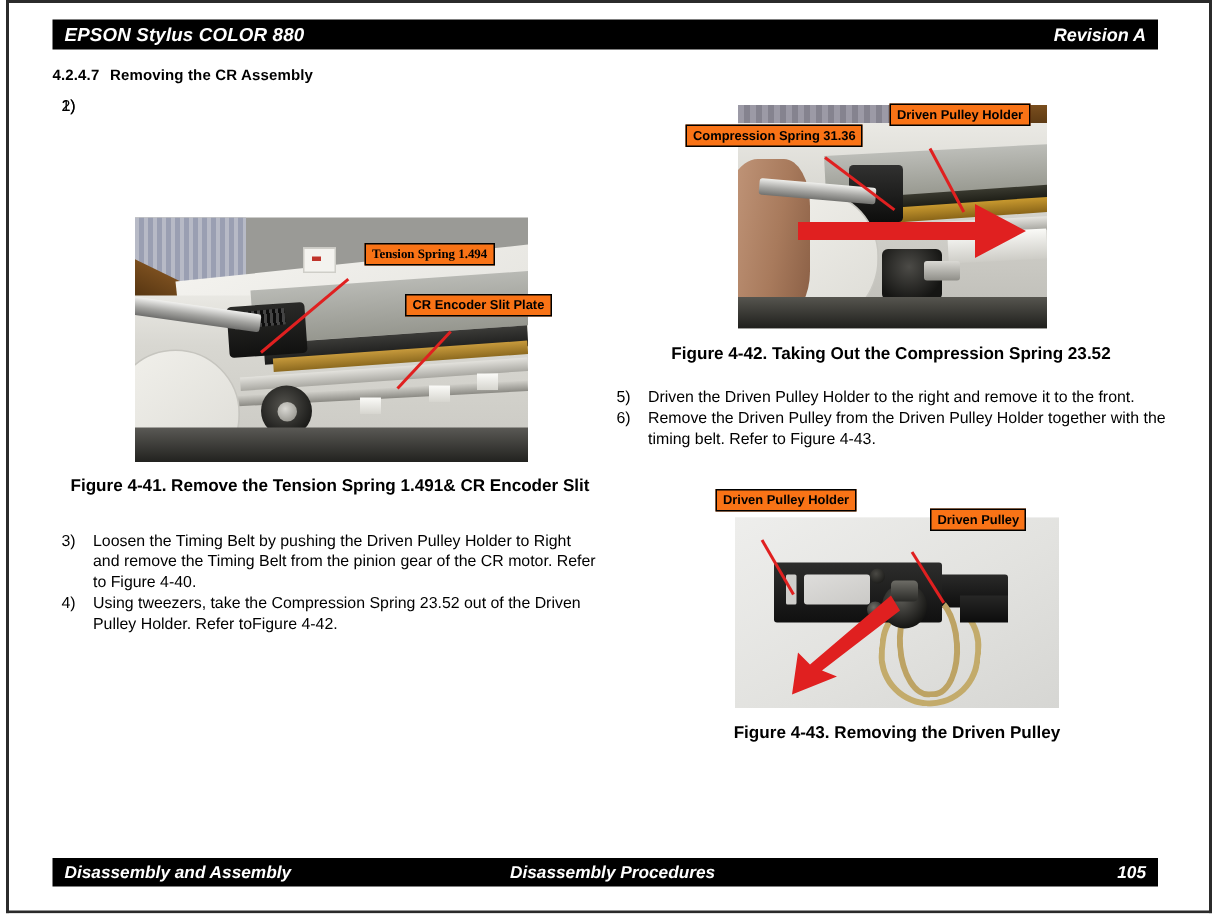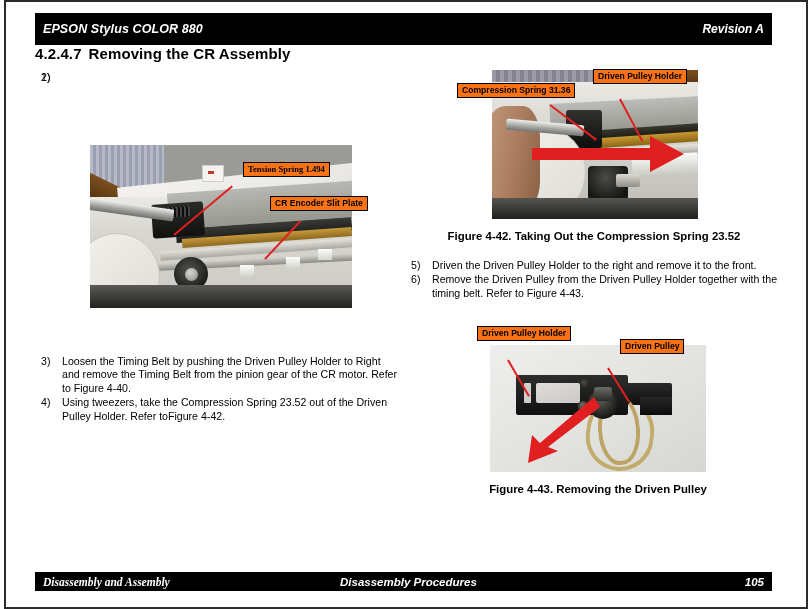--- a/index.html
+++ b/index.html
@@ -47,21 +47,21 @@
     display: flex;
     align-items: center;
     color: #ffffff;
     font-style: italic;
     font-weight: bold;
   }
   #header-bar {
     left: 35px;
     top: 13px;
     width: 737px;
-    height: 32px;
+    height: 20px;
     font-size: 12.5px;
   }
   #header-title {
     padding-left: 8px;
     letter-spacing: 0.1px;
     white-space: nowrap;
   }
   #header-revision {
     margin-left: auto;
     padding-right: 8px;
@@ -71,21 +71,20 @@
   #footer-bar {
     left: 35px;
     top: 572px;
     width: 737px;
     height: 19px;
     font-size: 11.5px;
   }
   #footer-left {
     padding-left: 8px;
     white-space: nowrap;
-    font-family: Liberation Serif, serif;
   }
   #footer-center {
     position: absolute;
     left: 305px;
     white-space: nowrap;
   }
   #footer-page {
     margin-left: auto;
     padding-right: 8px;
     font-size: 11.5px;
@@ -94,21 +93,21 @@
 
   
   #col-left {
     position: absolute;
     left: 35px;
     top: 45px;
     width: 360px;
   }
 
   h2.section-heading {
-    font-size: 15px;
+    font-size: 10px;
     font-weight: bold;
     color: #000;
     margin: 0 0 9px 0;
     letter-spacing: 0.1px;
   }
   h2.section-heading .num {
     margin-right: 7px;
   }
 
   ol.steps {
@@ -474,20 +473,21 @@
       <div class="p1-whitepart" style="left:228px; top:104px;"></div>
       <div class="p1-darkbase"></div>
     </div>
 
     <div class="leader" style="left:84px; top:89px; width:76px; height:2px; transform: rotate(-40deg);"></div>
     <div class="leader" style="left:175px; top:113px; width:52px; height:2px; transform: rotate(-47deg);"></div>
 
     <div class="callout" style="left:153px; top:17px;font-family:Liberation Serif, serif;">Tension Spring 1.494</div>
     <div class="callout" style="left:180px; top:51px;">CR Encoder Slit Plate</div>
 
+    <div class="caption" style="left:-75px; top:173px; width:410px;">Figure 4-41.  Remove the Tension Spring 1.491&amp; CR Encoder Slit</div>
   </div>
 
   <div style="position:absolute; left:35px; top:355px; width:365px;">
     <ol class="steps">
       <li class="tight">
         <span class="marker">3)</span>
         <span>Loosen the Timing Belt by pushing the Driven Pulley Holder to Right and remove the Timing Belt from the pinion gear of the CR motor. Refer to Figure 4-40.</span>
       </li>
       <li class="tight">
         <span class="marker">4)</span>

